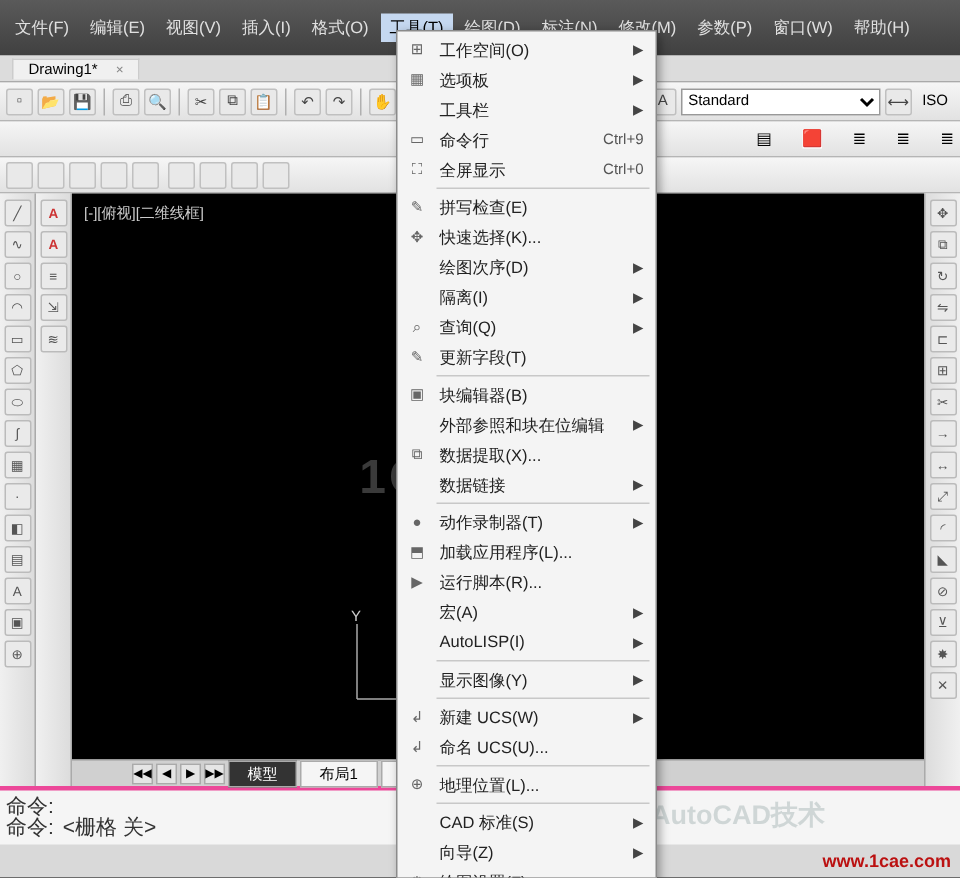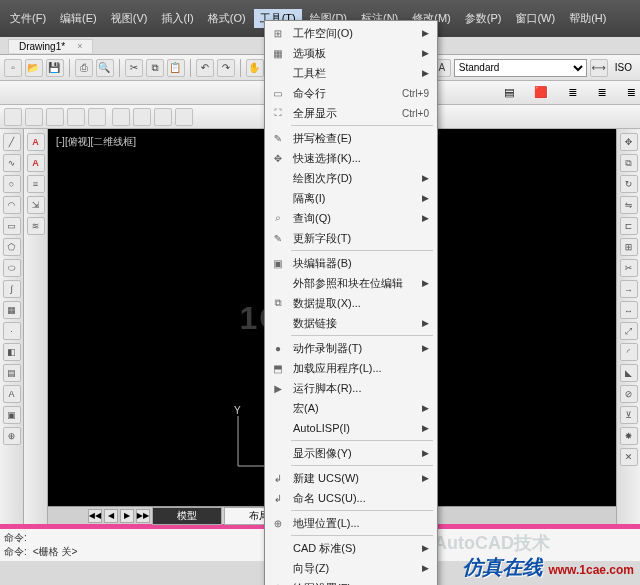--- a/index.html
+++ b/index.html
@@ -37,24 +37,24 @@
   .canvas-wrap { flex:1; display:flex; flex-direction:column; }
   .canvas { flex:1; background:#000; position:relative; color:#fff; }
   .vp-label { position:absolute; top:6px; left:8px; font-size:10px; color:#ccc; }
   .watermark { position:absolute; top:50%; left:50%; transform:translate(-50%,-50%); font-size:32px; color:#3a3a3a; letter-spacing:2px; font-weight:bold; }
   .ucs { position:absolute; bottom:30px; left:180px; }
   .ucs line { stroke:#aaa; stroke-width:1;}
   .ucs text { fill:#ccc; font-size:10px;}
   
   .layout-tabs { height:18px; background:#d0d0d0; display:flex; align-items:center; padding-left:40px; gap:2px; border-top:1px solid #999;}
   .layout-tabs .nav-btn { width:14px; height:14px; background:#e5e5e5; border:1px solid #aaa; cursor:pointer; font-size:8px; display:flex;align-items:center;justify-content:center;}
-  .layout-tabs .ltab { padding:1px 24px; background:#f5f5f5; border:1px solid #aaa; font-size:10px; cursor:pointer;}
+  .layout-tabs .ltab { padding:1px 12px; background:#f5f5f5; border:1px solid #aaa; font-size:10px; cursor:pointer;}
   .layout-tabs .ltab.active { background:#333; color:#fff;}
   
-  .cmd-area { background:#f5f5f5; border-top:5px solid #ec4899; padding:2px 4px; font-size:10px; color:#333;}
+  .cmd-area { background:#f5f5f5; border-top:3px solid #ec4899; padding:2px 4px; font-size:14px; color:#333;}
   .cmd-line { height:14px; }
   .cmd-prompt { display:flex; gap:6px;}
   
   
   .dropdown { position:absolute; top:20px; left:264px; width:174px; background:#f4f4f4; border:1px solid #8a8a8a; box-shadow:2px 2px 6px rgba(0,0,0,.35); z-index:100; padding:2px 0;}
   .dropdown .row { display:flex; align-items:center; height:20px; padding:0 8px 0 28px; position:relative; cursor:pointer; font-size:11px; color:#222;}
   .dropdown .row .ico { position:absolute; left:5px; width:16px; height:16px; display:flex;align-items:center;justify-content:center; font-size:10px; color:#666;}
   .dropdown .row .arrow { margin-left:auto; font-size:9px; color:#444;}
   .dropdown .row .shortcut { margin-left:auto; color:#555; font-size:10px;}
   .dropdown hr { border:none; border-top:1px solid #c8c8c8; margin:2px 4px 2px 26px;}
@@ -348,15 +348,14 @@
       <span class="arrow">▶</span>
     </div>
     <div class="row">
       <span class="ico">⚙</span>
       <span>绘图设置(F)...</span>
     </div>
   </div>
 
 <div class="footer-ghost">AutoCAD技术</div>
 <div class="footer-brand">
-  <span class="cn">仿真在线</span>
   <span class="url">www.1cae.com</span>
 </div>
 
 </body></html>

